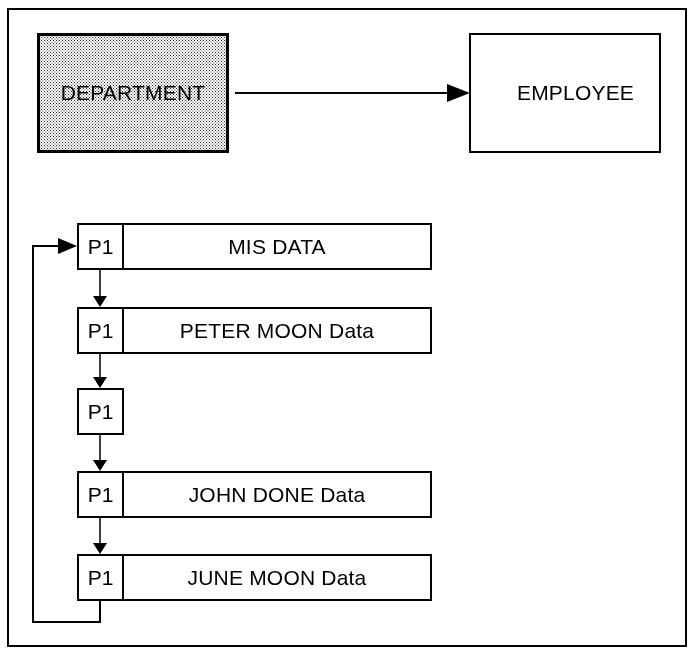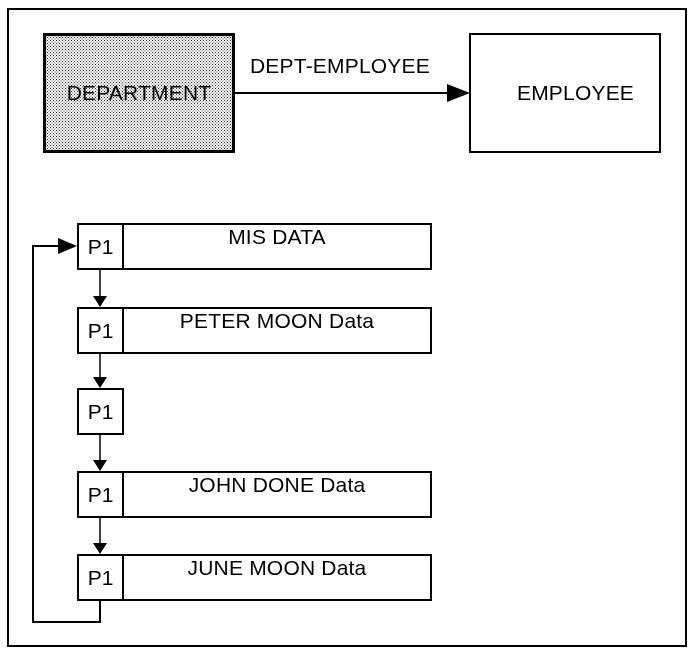--- a/index.html
+++ b/index.html
@@ -27,21 +27,21 @@
     position: absolute;
     box-sizing: border-box;
     display: flex;
     align-items: center;
     justify-content: center;
     font-size: 21px;
     letter-spacing: 0.2px;
     background: #ffffff;
   }
   .dept-box {
-    left: 43px; top: 33px;
+    left: 37px; top: 33px;
     width: 192px; height: 120px;
     border: 3px solid #000000;
   }
   .emp-box {
     left: 469px; top: 33px;
     width: 192px; height: 120px;
     border: 2px solid #000000;
     padding-left: 21px;
   }
   .stipple {
@@ -86,21 +86,21 @@
     flex: 0 0 47px;
   }
   .data-cell {
     box-sizing: border-box;
     flex: 1;
     height: 47px;
     border: 2px solid #000000;
     border-left: none;
     background: #ffffff;
     display: flex;
-    align-items: flex-start;
+    align-items: center;
     justify-content: center;
     font-size: 21px;
     letter-spacing: 0.2px;
   }
   .row-0 { top: 223px; }
   .row-1 { top: 307px; }
   .row-2 { top: 388px; }
   .row-3 { top: 471px; }
   .row-4 { top: 554px; }
 </style>
@@ -108,21 +108,20 @@
 <body>
 
 <div class="canvas">
 
   <div class="outer-border"></div>
 
   <div class="entity-box dept-box stipple">
     <span>DEPARTMENT</span>
   </div>
 
-  <div class="rel-label">DEPT-EMPLOYEE</div>
 
   <div class="entity-box emp-box">
     <span>EMPLOYEE</span>
   </div>
 
   <svg class="overlay" viewBox="0 0 696 658" xmlns="http://www.w3.org/2000/svg">
 
     <line x1="235" y1="93" x2="448" y2="93" stroke="#000000" stroke-width="2"></line>
     <polygon points="447,84 447,102 470,93" fill="#000000"></polygon>
 

